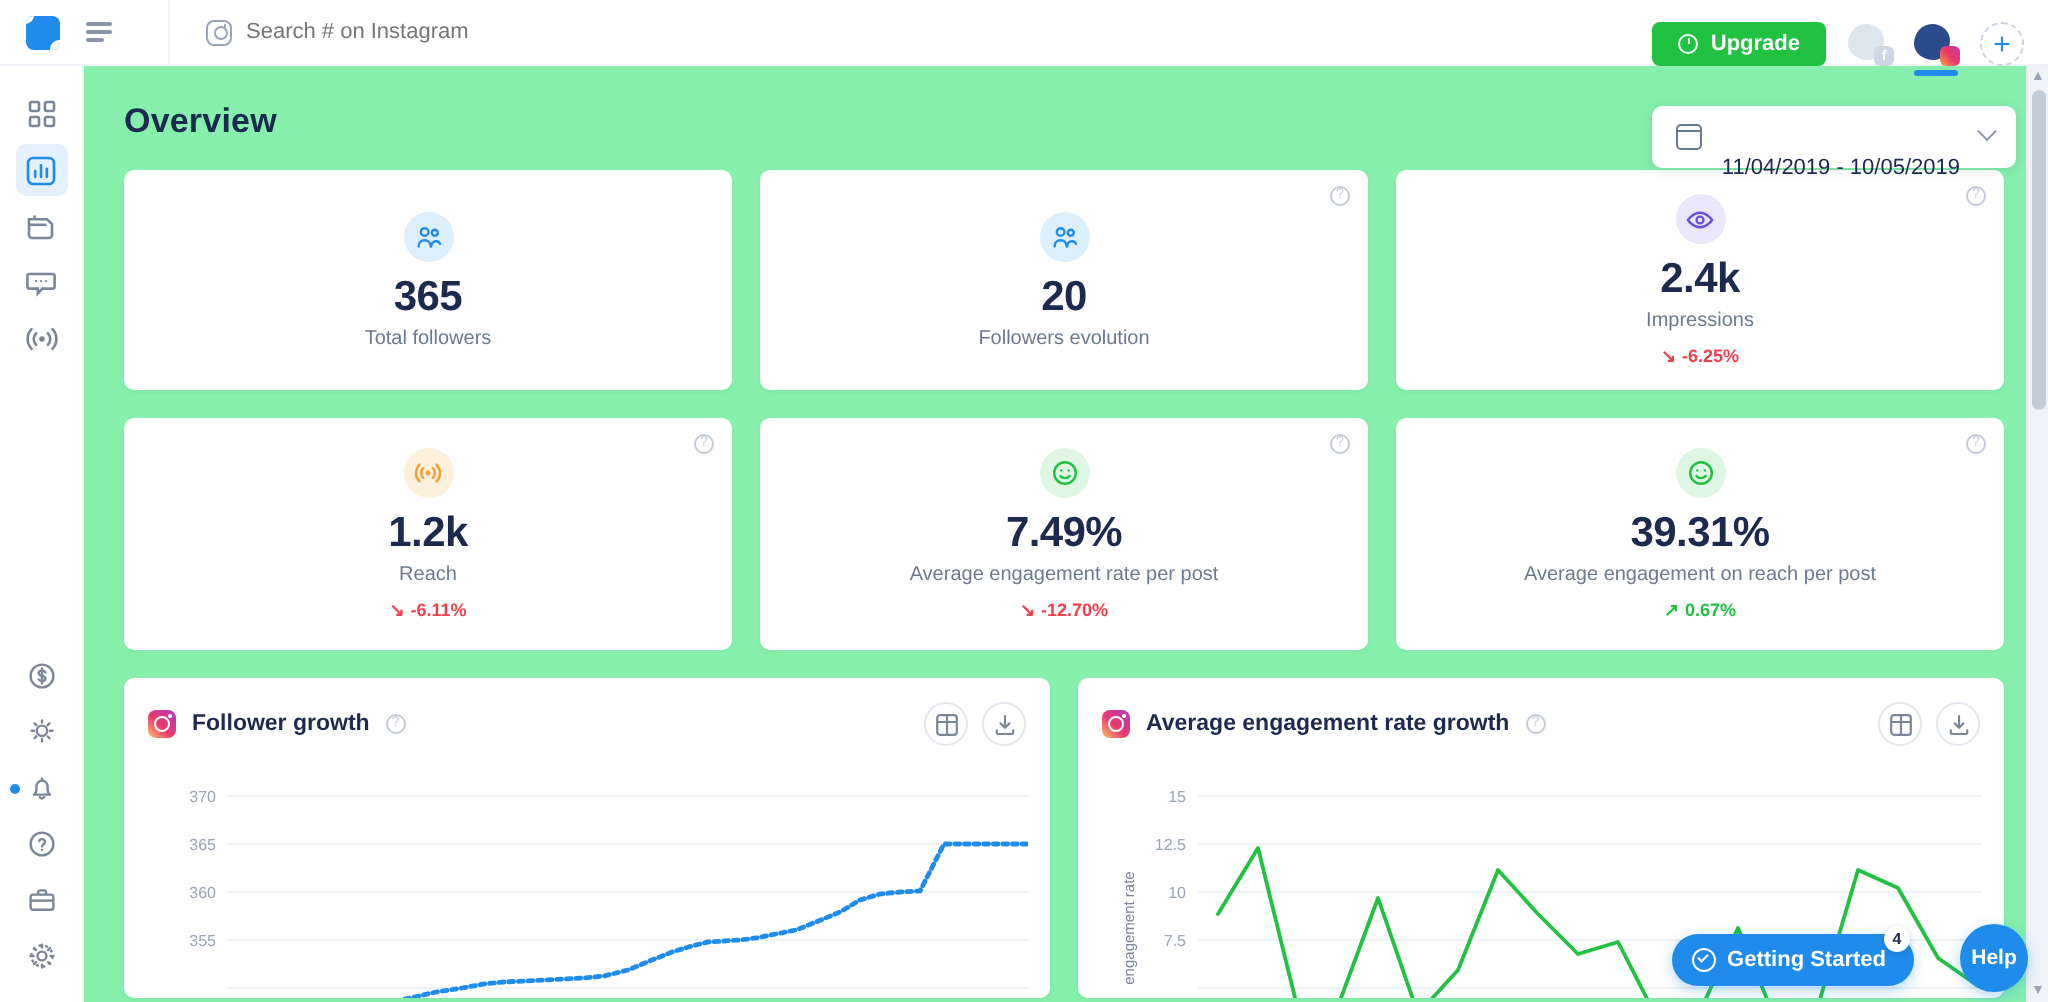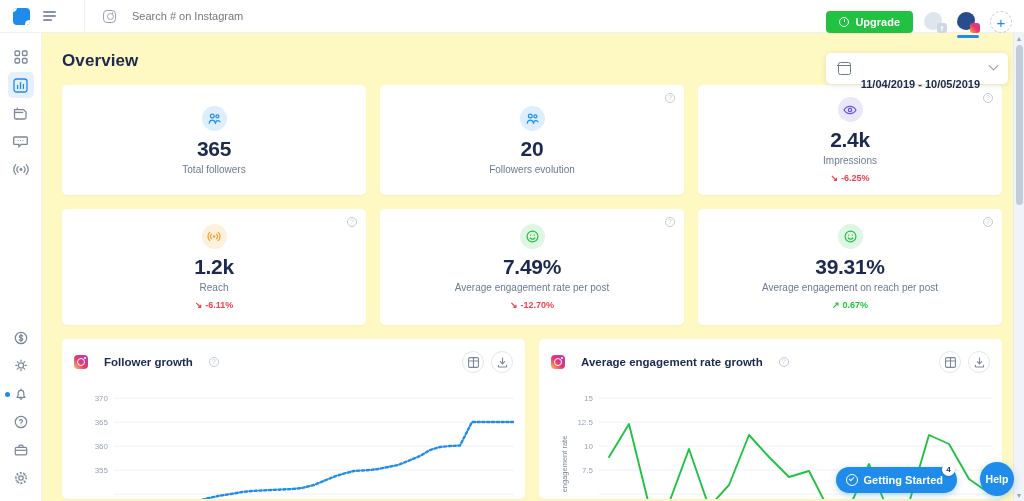--- a/index.html
+++ b/index.html
@@ -25,21 +25,21 @@
     width: 9px; height: 9px;
   }
   .logo:before { left: -4.5px; top: -4.5px; }
   .logo:after { right: -4.5px; bottom: -4.5px; }
   .hamburger { width: 22px; display: flex; flex-direction: column; gap: 2.5px; cursor: pointer; padding-left: 1px;}
   .hamburger span { display: block; height: 1.6px; background: #8a94a6; border-radius: 1px; }
   .hamburger span:nth-child(1) { width: 13px; }
   .hamburger span:nth-child(2) { width: 13px; }
   .hamburger span:nth-child(3) { width: 9px; }
   .search-wrap {
-    display: flex; align-items: center; gap: 16px; margin-left: 20px; height: 33px;
+    display: flex; align-items: center; gap: 7px; margin-left: 20px; height: 33px;
     border-left: 1px solid #eef1f6; padding-left: 18px; flex: 0 0 auto;
   }
   .ig-sq {
     width: 13px; height: 13px; border: 1.3px solid #9aa4b4; border-radius: 4px;
     position: relative; flex: 0 0 13px;
   }
   .ig-sq:before {
     content:""; position:absolute; width:5px; height:5px; border:1.3px solid #9aa4b4;
     border-radius:50%; left:2.5px; top:2.5px;
   }
@@ -102,40 +102,40 @@
   .rail-item svg { display: block; }
   .rail-spacer { flex: 1; }
   .rail-bottom { padding-bottom: 8px; display: flex; flex-direction: column; align-items: center; }
   .notif-dot {
     position: absolute; left: -3px; top: 11px; width: 5px; height: 5px;
     border-radius: 50%; background: #1f8ceb;
   }
 
   
   .main {
-    flex: 1; min-width: 0; background: #fef9c3; overflow: hidden;
+    flex: 1; min-width: 0; background: #86efac; overflow: hidden;
     position: relative; padding: 0 0 0 0;
   }
   .main-scroll { height: 100%; padding: 0 22px 0 20px; }
   .page-title {
     font-size: 17px; font-weight: bold; color: #1b2a4e; padding: 18px 0 14px 0; letter-spacing: .1px;
   }
 
   
   .datepicker {
     position: absolute; right: 16px; top: 20px; z-index: 15;
     background: #fff; border-radius: 5px; box-shadow: 0 1px 6px rgba(27,42,78,.12);
     height: 31px; display: flex; align-items: center; gap: 10px; padding: 0 11px 0 12px;
     cursor: pointer; min-width: 165px;
   }
   .cal-ic { width: 13px; height: 13px; border: 1.4px solid #6b7a90; border-radius: 2.5px; position: relative; }
   .cal-ic:before {
     content:""; position:absolute; left:-1.4px; right:-1.4px; top:1.6px; height:1.4px; background:#6b7a90;
   }
-  .dp-text { font-size: 11px; font-weight: bold; color: #1b2a4e; flex: 1; margin-top: 30px; }
+  .dp-text { font-size: 11px; font-weight: normal; color: #1b2a4e; flex: 1; margin-top: 30px; }
   .chev { width: 7px; height: 7px; border-right: 1.4px solid #8a94a6; border-bottom: 1.4px solid #8a94a6;
           transform: rotate(45deg) translate(-2px,-2px); }
 
   
   .cards { display: grid; grid-template-columns: repeat(3, 1fr); gap: 14px; }
   .cards.row2 { margin-top: 14px; }
   .stat-card {
     background: #fff; border-radius: 5px; height: 110px; position: relative;
     display: flex; flex-direction: column; align-items: center; justify-content: center;
     box-shadow: 0 1px 2px rgba(27,42,78,.04);
@@ -159,21 +159,21 @@
   .stat-delta { font-size: 9px; font-weight: bold; margin-top: 7px; display: flex; align-items: center; gap: 3px; }
   .delta-down { color: #f0404d; }
   .delta-up { color: #21c142; }
 
   
   .charts { display: grid; grid-template-columns: 1fr 1fr; gap: 14px; margin-top: 14px; }
   .chart-card {
     background: #fff; border-radius: 5px; height: 160px; padding: 11px 12px 0 12px;
     box-shadow: 0 1px 2px rgba(27,42,78,.04); position: relative; overflow: hidden;
   }
-  .chart-head { display: flex; align-items: center; gap: 16px; height: 24px; }
+  .chart-head { display: flex; align-items: center; gap: 8px; height: 24px; }
   .ig-grad {
     width: 14px; height: 14px; border-radius: 4px; flex: 0 0 14px; position: relative;
     background: linear-gradient(45deg,#fdc468,#e8386e 45%,#b33ac9);
   }
   .ig-grad:before {
     content:""; position:absolute; width:6px; height:6px; border:1.4px solid #fff;
     border-radius:50%; left:2.6px; top:2.6px;
   }
   .ig-grad:after {
     content:""; position:absolute; width:1.8px; height:1.8px; background:#fff;

